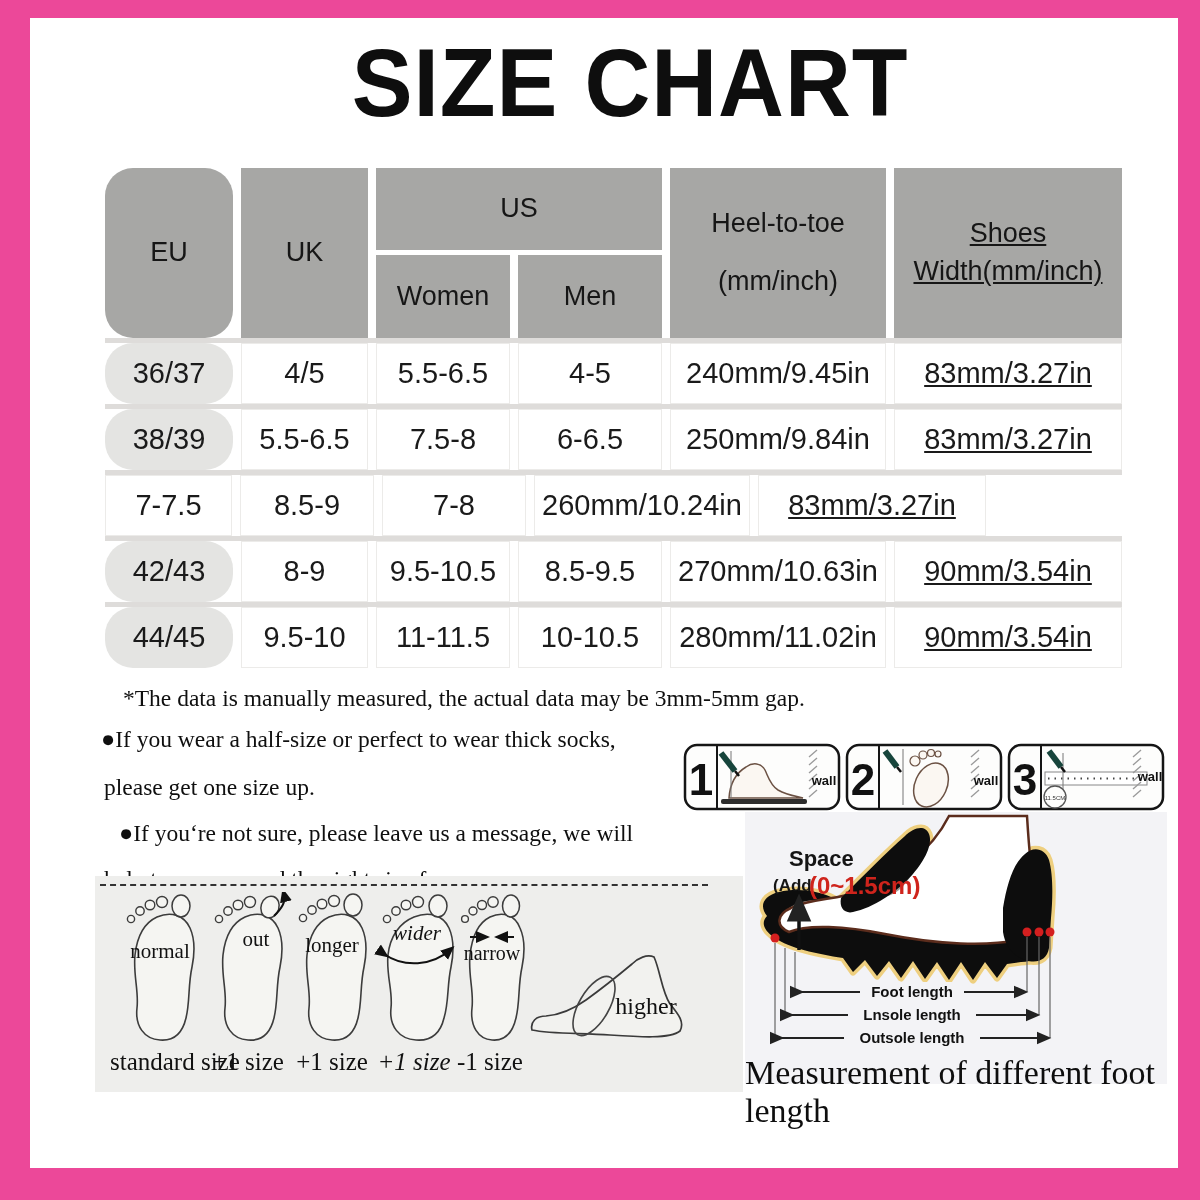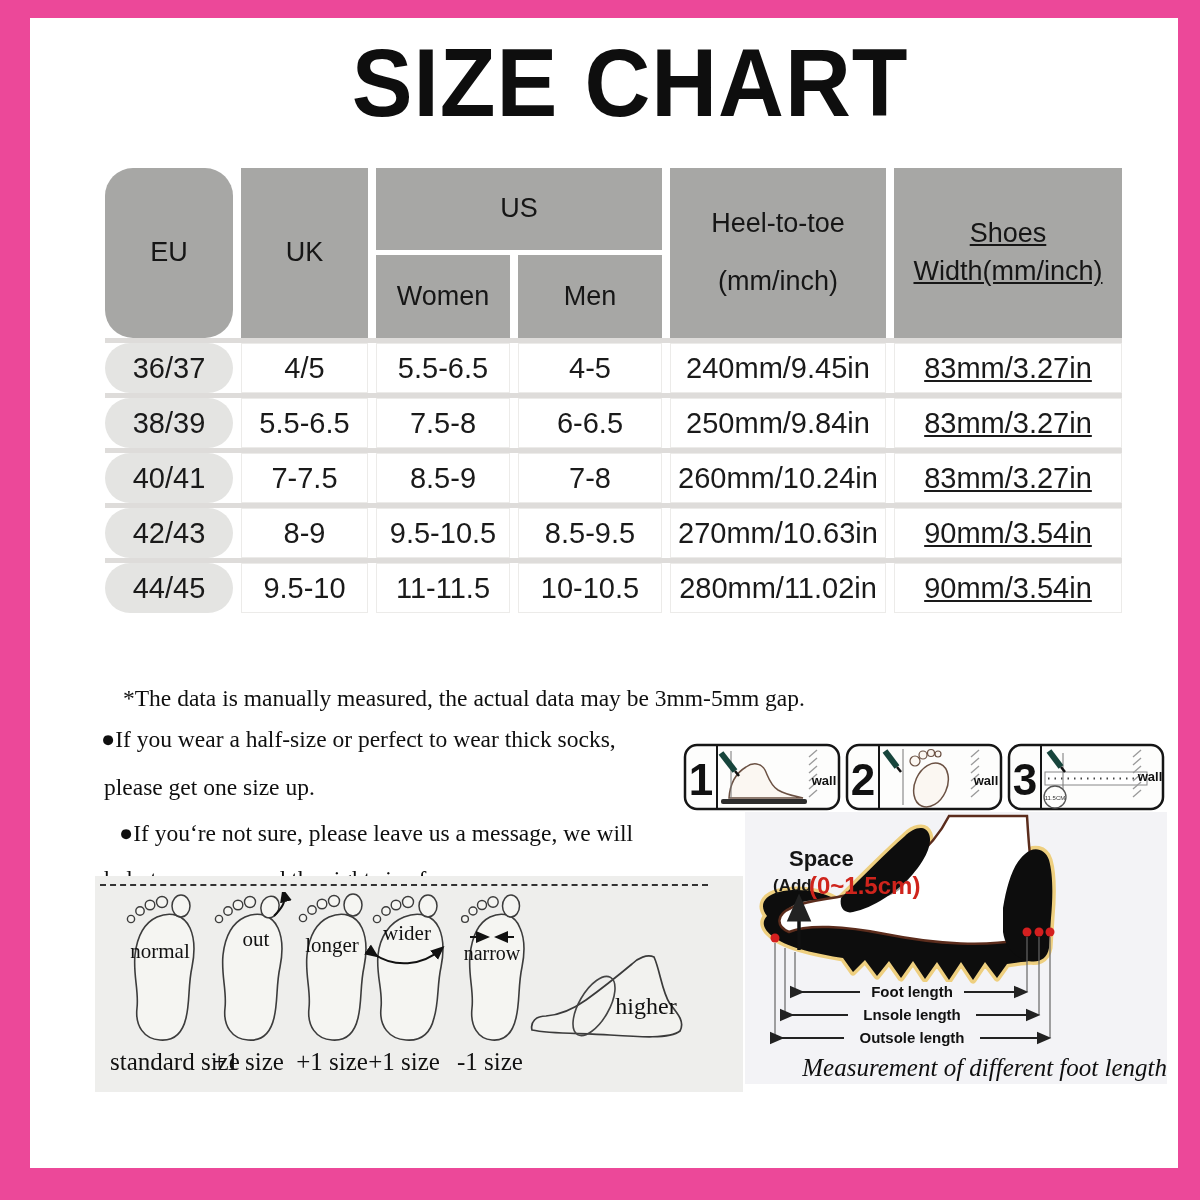--- a/index.html
+++ b/index.html
@@ -7,21 +7,21 @@
          font-family:"Liberation Sans",sans-serif;}
   .panel{position:absolute;left:30px;top:18px;width:1148px;height:1150px;background:#ffffff;}
   .title{position:absolute;left:110px;top:28px;width:1040px;margin:0;text-align:center;
          font-size:96px;font-weight:bold;color:#0e0e0e;letter-spacing:1px;transform:scaleX(.95);
          font-family:"Liberation Sans",sans-serif;}
   
   .tbl{position:absolute;left:105px;top:168px;width:1017px;display:flex;flex-direction:column;
        gap:5px;background:#dedcda;}
   .t-row{display:flex;gap:8px;background:#fff;}
   .t-head{height:170px;}
-  .t-body{height:50px;}
+  .t-body{height:61px;}
   .c-eu{width:128px;border-radius:28px;}.c-uk{width:127px;}.c-wom{width:134px;}.c-men{width:144px;}
   .c-heel{width:216px;gap:20px;}.c-shoes{width:228px;text-decoration:underline;}
   .hc{background:#a7a7a5;color:#161616;font-size:27px;display:flex;flex-direction:column;
       align-items:center;justify-content:center;line-height:1.4;height:100%;}
   .us-group{width:286px;display:flex;flex-direction:column;gap:5px;height:100%;}
   .us-top{height:82px;}
   .us-sub{display:flex;gap:8px;flex:1;}
   .us-sub .hc{height:100%;}
   .cell{background:#fff;font-size:29px;color:#1a1a1a;display:flex;align-items:center;
         justify-content:center;border:1px solid #ecebe9;box-sizing:border-box;}
@@ -33,22 +33,22 @@
   .stepbox{position:absolute;top:743px;width:158px;height:68px;}
   
   .feet-panel{position:absolute;left:95px;top:876px;width:648px;height:216px;background:#eeeeec;}
   .dash-line{position:absolute;left:100px;top:884px;width:608px;border-top:2px dashed #333;}
   .foot-block{position:absolute;top:892px;text-align:center;}
   .foot-caption{font-family:"Liberation Serif",serif;font-size:25px;color:#111;margin-top:2px;
         white-space:nowrap;}
   .higher-svg{position:absolute;left:520px;top:952px;}
   
   .m-panel{position:absolute;left:745px;top:812px;width:422px;height:272px;background:#f3f3f6;}
-  .m-caption{position:absolute;left:0;top:242px;width:422px;text-align:right;
-        font-family:"Liberation Serif",serif;font-size:25px;color:#0e0e0e;font-style:italic;}
+  .m-caption{position:absolute;left:0;top:242px;width:422px;text-align:left;
+        font-family:"Liberation Serif",serif;font-size:34px;color:#0e0e0e;}
   svg text{font-family:"Liberation Sans",sans-serif;}
   svg text.serif{font-family:"Liberation Serif",serif;}
 </style>
 </head>
 <body>
 
 <div class="stage">
   <div class="panel"></div>
 
   <h1 class="title">SIZE CHART</h1>
@@ -84,21 +84,20 @@
     </div>
     <div class="t-row t-body">
       <div class="cell c-eu">38/39</div>
       <div class="cell c-uk">5.5-6.5</div>
       <div class="cell c-wom">7.5-8</div>
       <div class="cell c-men">6-6.5</div>
       <div class="cell c-heel">250mm/9.84in</div>
       <div class="cell c-shoes">83mm/3.27in</div>
     </div>
     <div class="t-row t-body">
-      <div class="cell c-eu">40/41</div>
       <div class="cell c-uk">7-7.5</div>
       <div class="cell c-wom">8.5-9</div>
       <div class="cell c-men">7-8</div>
       <div class="cell c-heel">260mm/10.24in</div>
       <div class="cell c-shoes">83mm/3.27in</div>
     </div>
     <div class="t-row t-body">
       <div class="cell c-eu">42/43</div>
       <div class="cell c-uk">8-9</div>
       <div class="cell c-wom">9.5-10.5</div>
@@ -240,21 +239,21 @@
       <ellipse cx="67" cy="13" rx="9" ry="11" fill="#f5f5f2" stroke="#3c3c3c" stroke-width="1.5"></ellipse>
       <circle cx="48" cy="9" r="5.5" fill="#f5f5f2" stroke="#3c3c3c" stroke-width="1.4"></circle>
       <circle cx="36" cy="12" r="4.8" fill="#f5f5f2" stroke="#3c3c3c" stroke-width="1.4"></circle>
       <circle cx="26" cy="18" r="4.2" fill="#f5f5f2" stroke="#3c3c3c" stroke-width="1.4"></circle>
       <circle cx="17" cy="26" r="3.6" fill="#f5f5f2" stroke="#3c3c3c" stroke-width="1.4"></circle>
       <text x="46" y="60" font-size="21" fill="#111" text-anchor="middle" class="serif">longer</text>
     </svg>
     <div class="foot-caption">+1 size</div>
   </div>
 
-  <div class="foot-block" style="left:360px;width:88px;">
+  <div class="foot-block" style="left:370px;width:88px;font-style:italic;">
     <svg width="92" height="150" viewBox="0 0 92 150">
       <defs>
           <marker id="ar-w" markerWidth="8" markerHeight="8" refX="4" refY="4" orient="auto">
             <path d="M0,1 L7,4 L0,7 Z" fill="#111"></path>
           </marker>
         </defs>
       <path d="M46,148 C29,147 19,134 21,116 C23,99 16,83 18,63 C20,45 29,31 44,25 C59,19 73,23 79,36 C84,47 84,60 81,75 C77,93 79,110 74,126 C70,143 59,149 46,148 Z" fill="#f5f5f2" stroke="#3c3c3c" stroke-width="1.6"></path>
       <ellipse cx="68" cy="14" rx="9" ry="11" fill="#f5f5f2" stroke="#3c3c3c" stroke-width="1.5"></ellipse>
       <circle cx="48" cy="10" r="5.5" fill="#f5f5f2" stroke="#3c3c3c" stroke-width="1.4"></circle>
       <circle cx="36" cy="13" r="4.8" fill="#f5f5f2" stroke="#3c3c3c" stroke-width="1.4"></circle>

